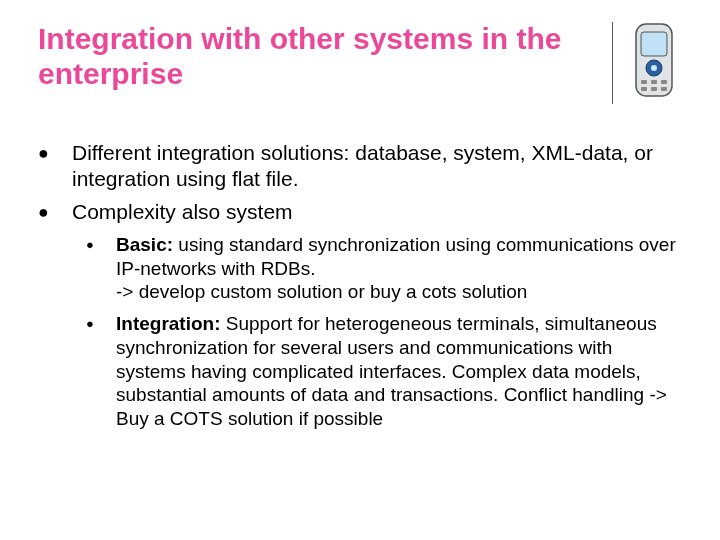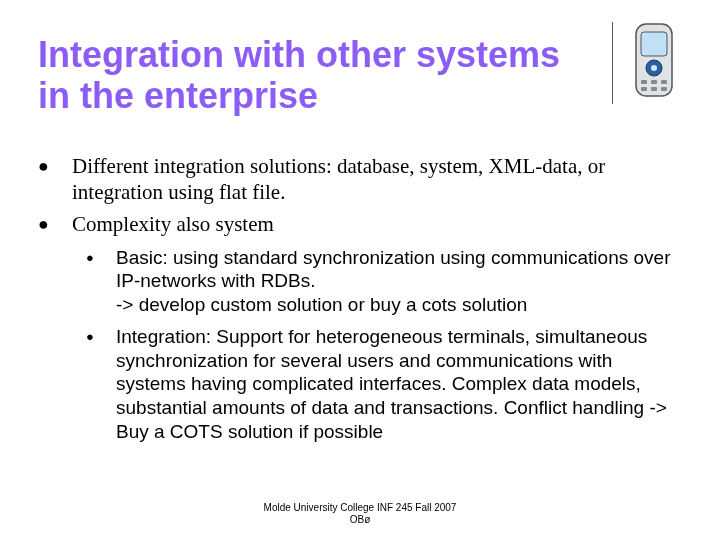--- a/index.html
+++ b/index.html
@@ -17,27 +17,26 @@
     width: 720px;
     height: 540px;
     box-sizing: border-box;
     padding: 22px 38px 0 38px;
   }
   .title-row {
     display: flex;
     align-items: flex-start;
   }
   .title {
-    font-size: 36px;
+    font-size: 30px;
     font-weight: bold;
-    color: #8b5cf6;
+    color: #ec4899;
     line-height: 1.15;
     flex: 1;
     padding-right: 10px;
-    margin-top: 12px;
   }
   .phone-wrap {
     width: 70px;
     text-align: right;
     border-left: 1px solid #555;
     padding-left: 8px;
     box-sizing: border-box;
   }
   .phone-wrap svg { display: inline-block; }
 
@@ -53,21 +52,20 @@
   .bullet-row .dot {
     width: 34px;
     flex: 0 0 34px;
     text-align: left;
     font-size: 18px;
     line-height: 26px;
     color: #000;
   }
   .bullet-row .txt {
     flex: 1;
-    font-family: Liberation Serif, serif;
   }
   .sublist {
     margin-top: 8px;
     font-size: 19px;
     line-height: 1.25;
   }
   .sub-row {
     display: flex;
     margin-left: 48px;
     margin-bottom: 8px;
@@ -76,21 +74,21 @@
     width: 30px;
     flex: 0 0 30px;
     font-size: 13px;
     line-height: 24px;
     color: #000;
   }
   .sub-row .txt {
     flex: 1;
   }
   .sub-row .txt .label {
-    font-weight: normal;
+    font-weight: bold;
   }
   .footer {
     position: absolute;
     bottom: 14px;
     left: 0;
     width: 720px;
     text-align: center;
     font-size: 10px;
     color: #000;
     line-height: 1.2;
@@ -143,18 +141,14 @@
       <div class="sub-row">
         <div class="dot">●</div>
         <div class="txt">
           <span class="label">Integration:</span><span> Support for heterogeneous terminals, simultaneous synchronization for several users and communications with systems having complicated interfaces. Complex data models, substantial amounts of data and transactions. Conflict handling -&gt; Buy a COTS solution if possible</span>
         </div>
       </div>
 
     </div>
   </div>
 
-  <div class="footer">
-    <div>Molde University College INF 245 Fall 2007</div>
-    <div>OBø</div>
-  </div>
 
 </div>
 
 </body></html>

